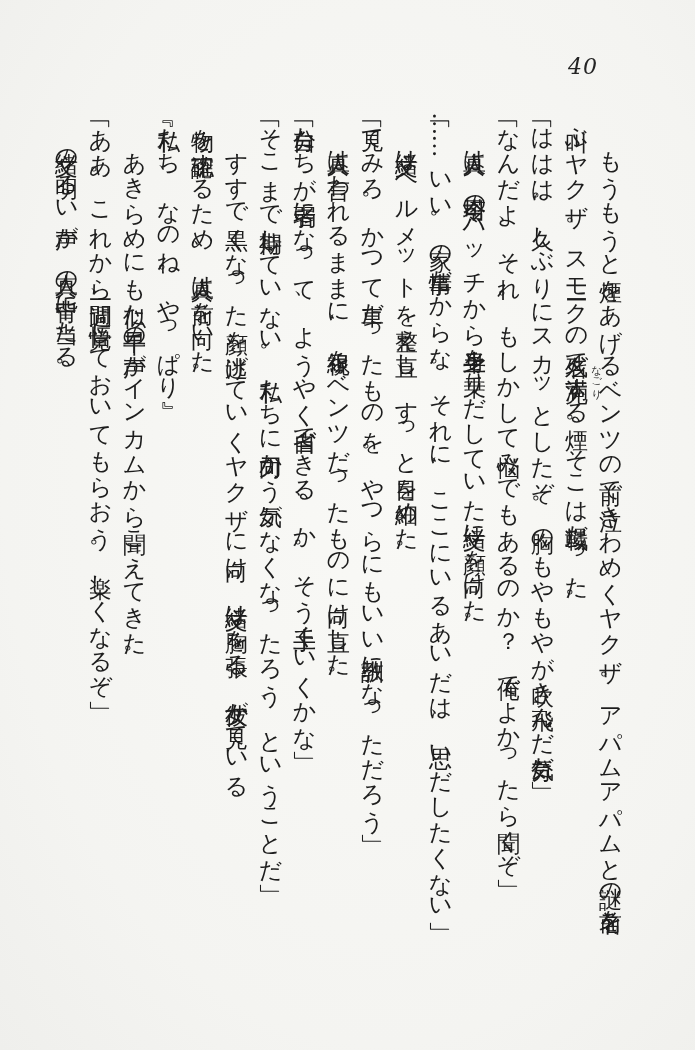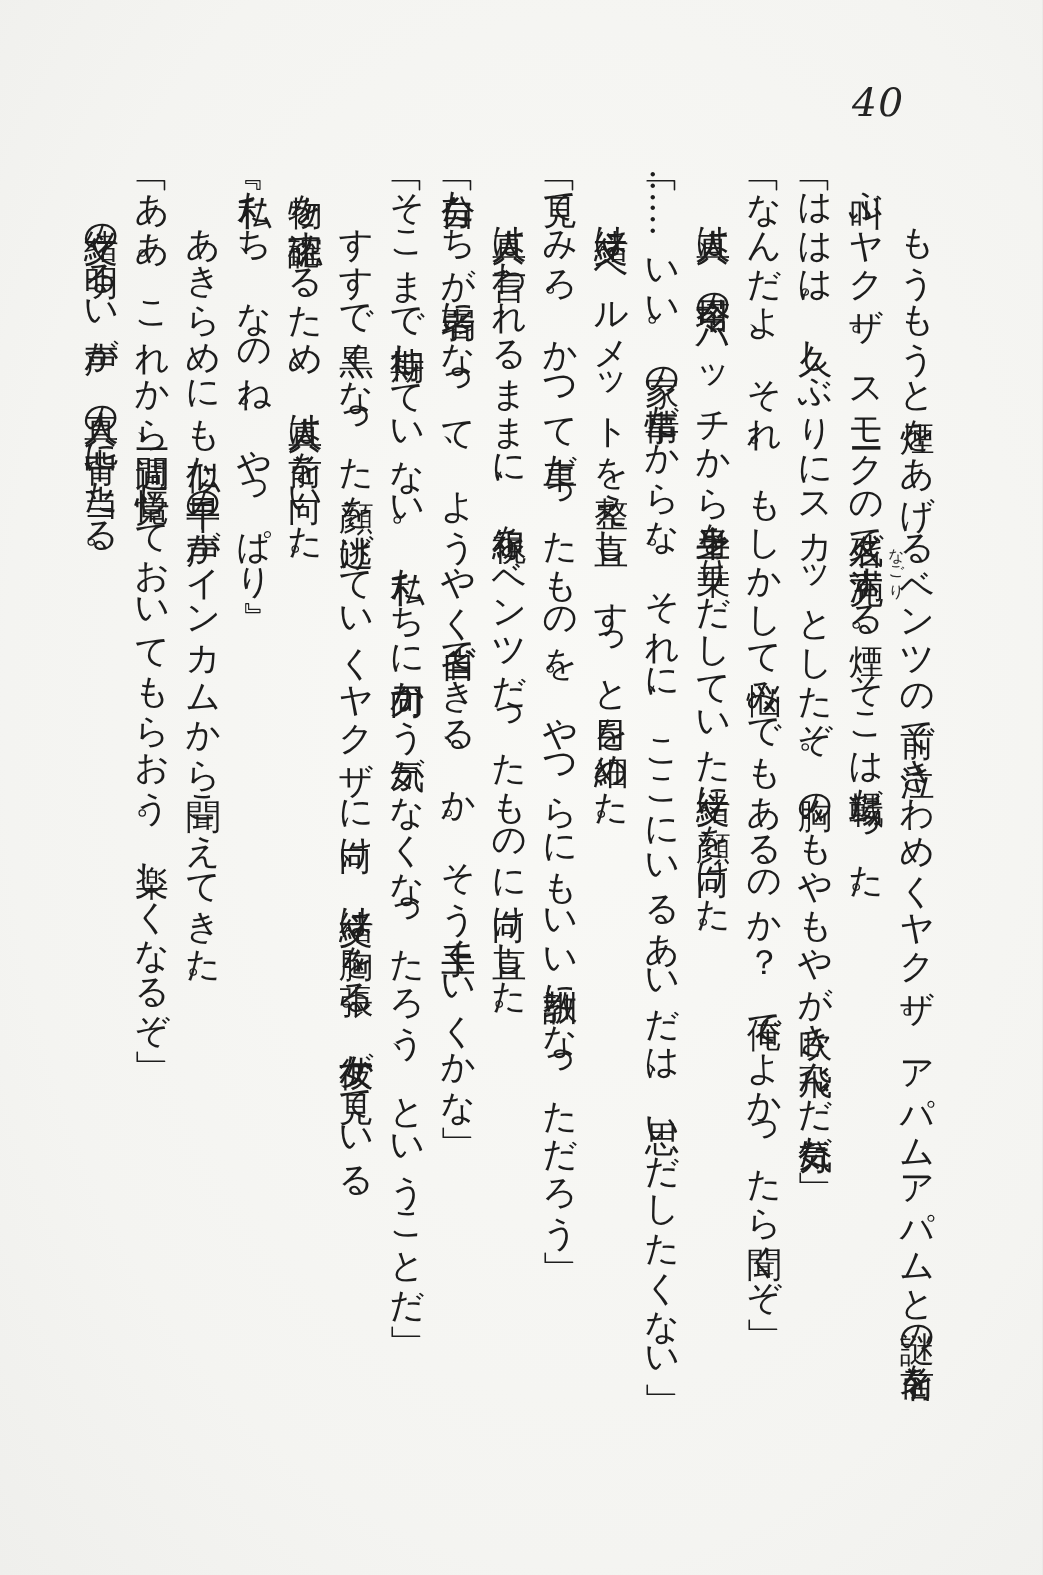--- a/index.html
+++ b/index.html
@@ -14,21 +14,21 @@
     margin: 0 auto;
     background: radial-gradient(ellipse at 55% 45%, #f9f9f6 0%, #f4f4f1 70%, #efefec 100%);
     color: #1d1d1d;
     font-family: "DejaVu Serif", "Liberation Serif", serif;
     overflow: hidden;
   }
   .page-number {
     position: absolute;
     left: 568px;
     top: 54px;
-    font-size: 26px;
+    font-size: 22px;
     font-style: italic;
     letter-spacing: 1px;
     color: #242424;
     font-family: "DejaVu Serif", "Liberation Serif", serif;
   }
   .text-body {
     position: absolute;
     top: 0;
     left: 0;
     width: 695px;

